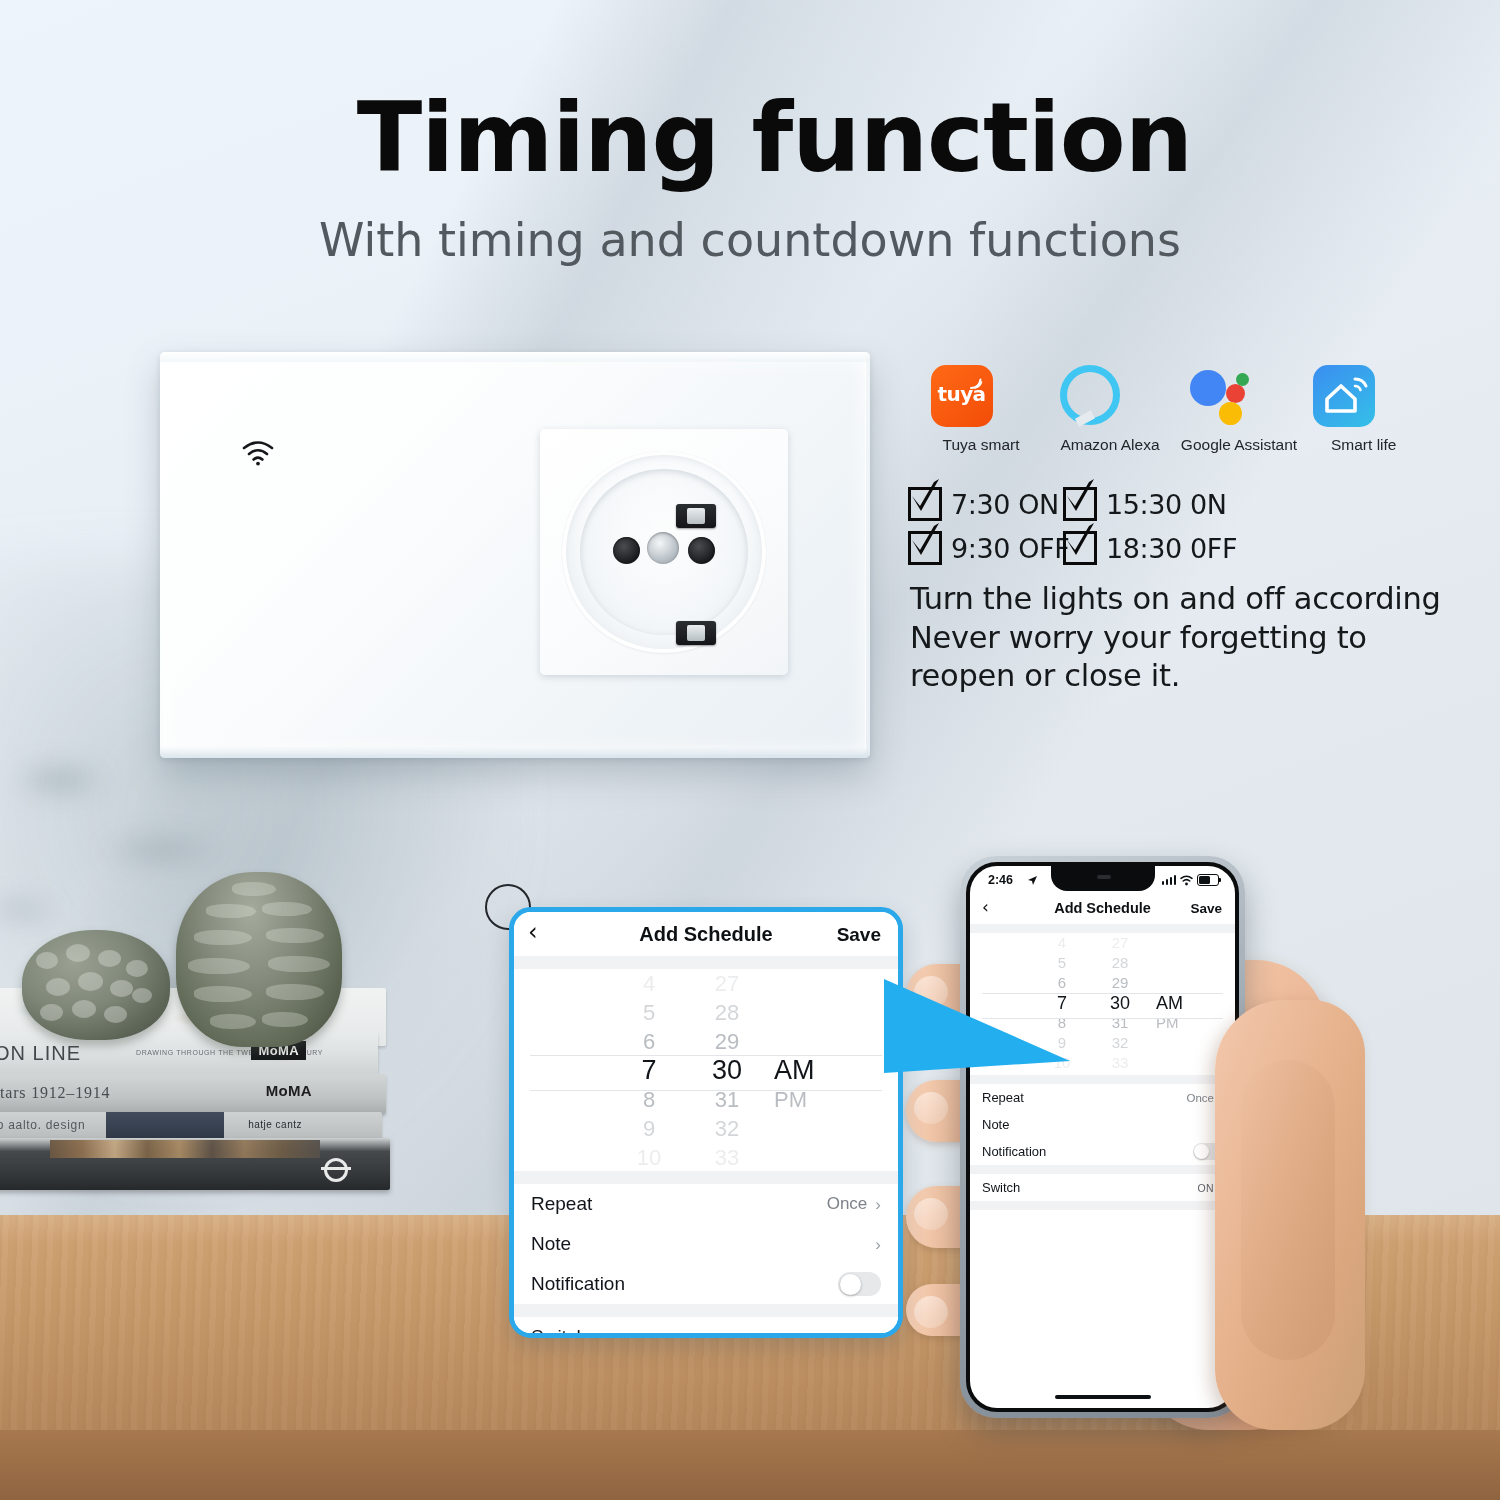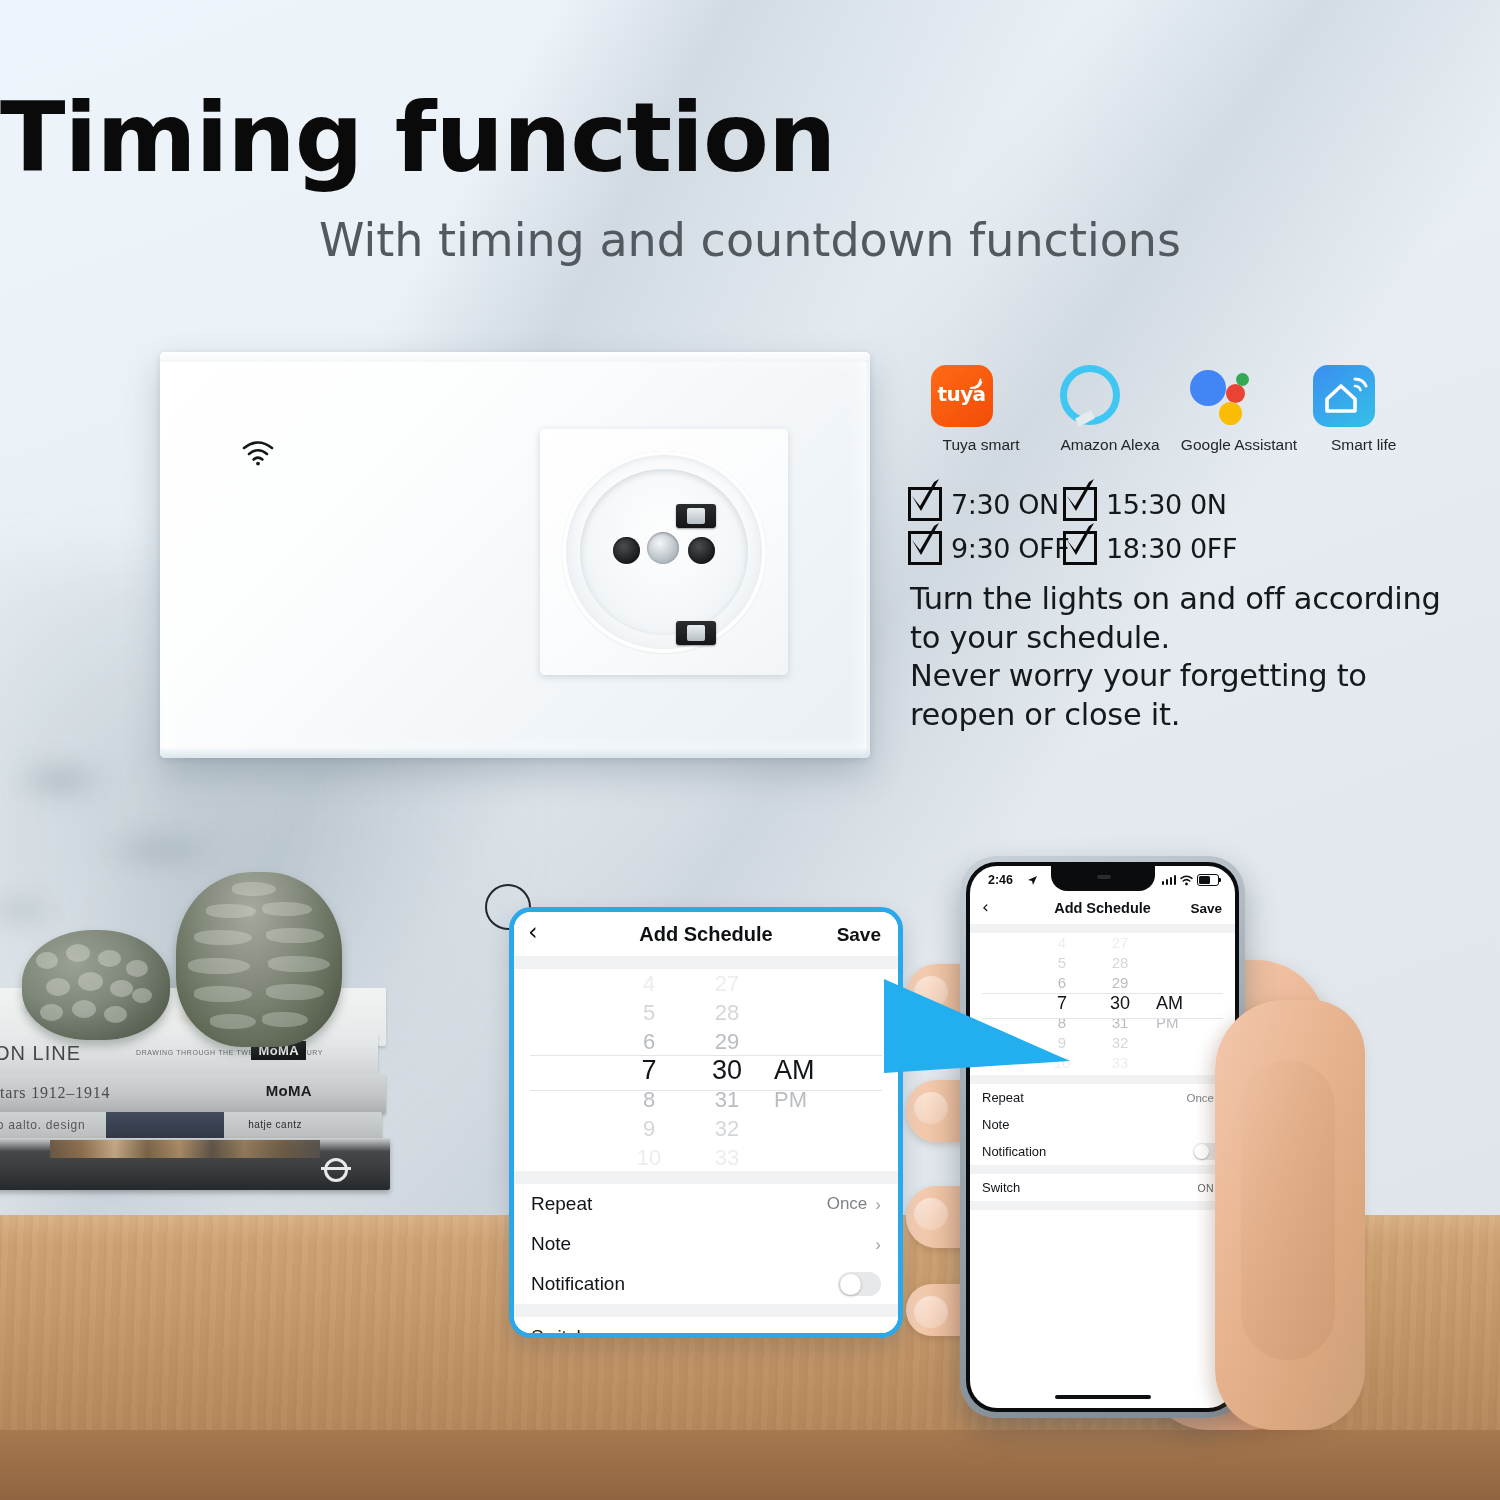--- a/index.html
+++ b/index.html
@@ -89,21 +89,21 @@
   .cone-body{position:absolute;inset:0;border-radius:48% 48% 44% 44%;
     background:radial-gradient(ellipse at 35% 30%, #9aa193 0%, #7f8779 42%, #5d6557 75%, #474e43 100%);
     box-shadow:0 6px 10px rgba(70,80,70,.35);}
   .cone-b .cone-body{border-radius:46% 46% 40% 40%;
     background:radial-gradient(ellipse at 45% 22%, #a4ab9c 0%, #848b7c 38%, #616957 72%, #454c3e 100%);}
   .scale{position:absolute;border-radius:50%;background:rgba(225,230,220,.38);}
   .cone-b .scale{background:rgba(230,234,224,.30);border-radius:40% 55% 50% 45%;}
 
   
   .title{
-    position:absolute;left:0;top:90px;width:1192px;text-align:left;
+    position:absolute;left:0;top:90px;width:1192px;text-align:right;
     font-size:96px;font-weight:700;color:#0a0a0b;letter-spacing:-1px;line-height:1;
     font-family:"DejaVu Sans", sans-serif;
   }
   .subtitle{
     position:absolute;left:0;top:213px;width:1500px;text-align:center;
     font-size:46px;font-weight:400;color:#52595f;letter-spacing:0px;
     font-family:"DejaVu Sans", sans-serif;
   }
 
   
@@ -467,21 +467,20 @@
               <path d="M5 19 L13 29 L27 5 L32 2 L14 34 Z" fill="#0a0a0b"></path>
             </svg>
         </div>
         <div class="sched-label">18:30 0FF</div>
       </div>
     </div>
   </div>
 
   <div class="body-copy">
     <div>Turn the lights on and off according</div>
-    <div>to your schedule.</div>
     <div>Never worry your forgetting to</div>
     <div>reopen or close it.</div>
   </div>
 
   <div class="hand">
     <div class="palm"></div>
     <div class="thumbgrp">
       <div class="finger f1">
           <div class="nail"></div>
         </div>

